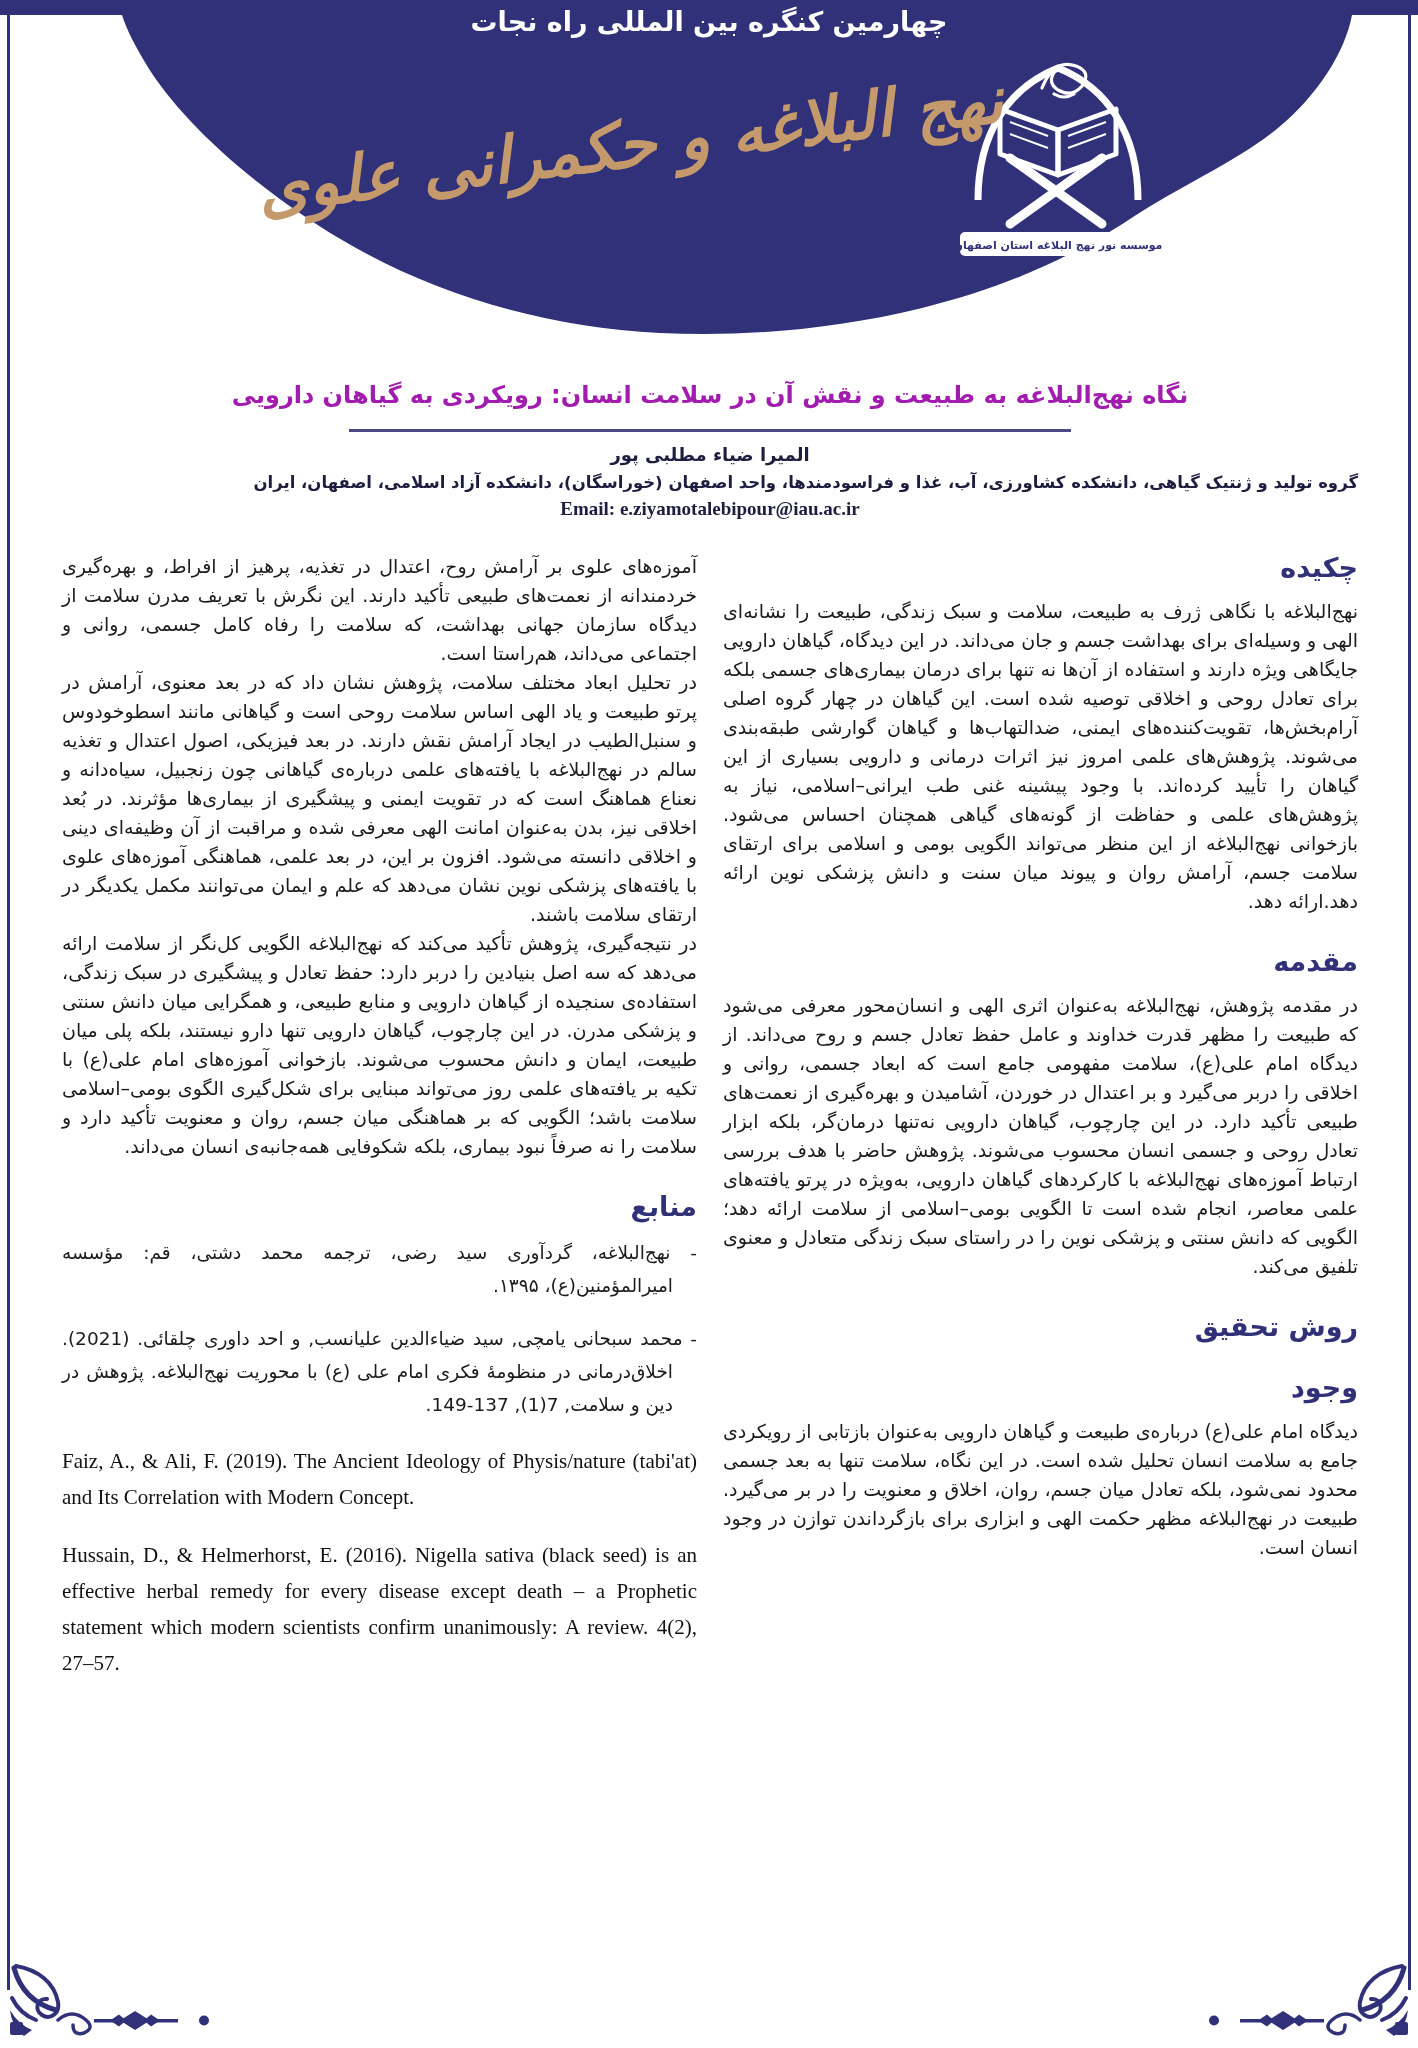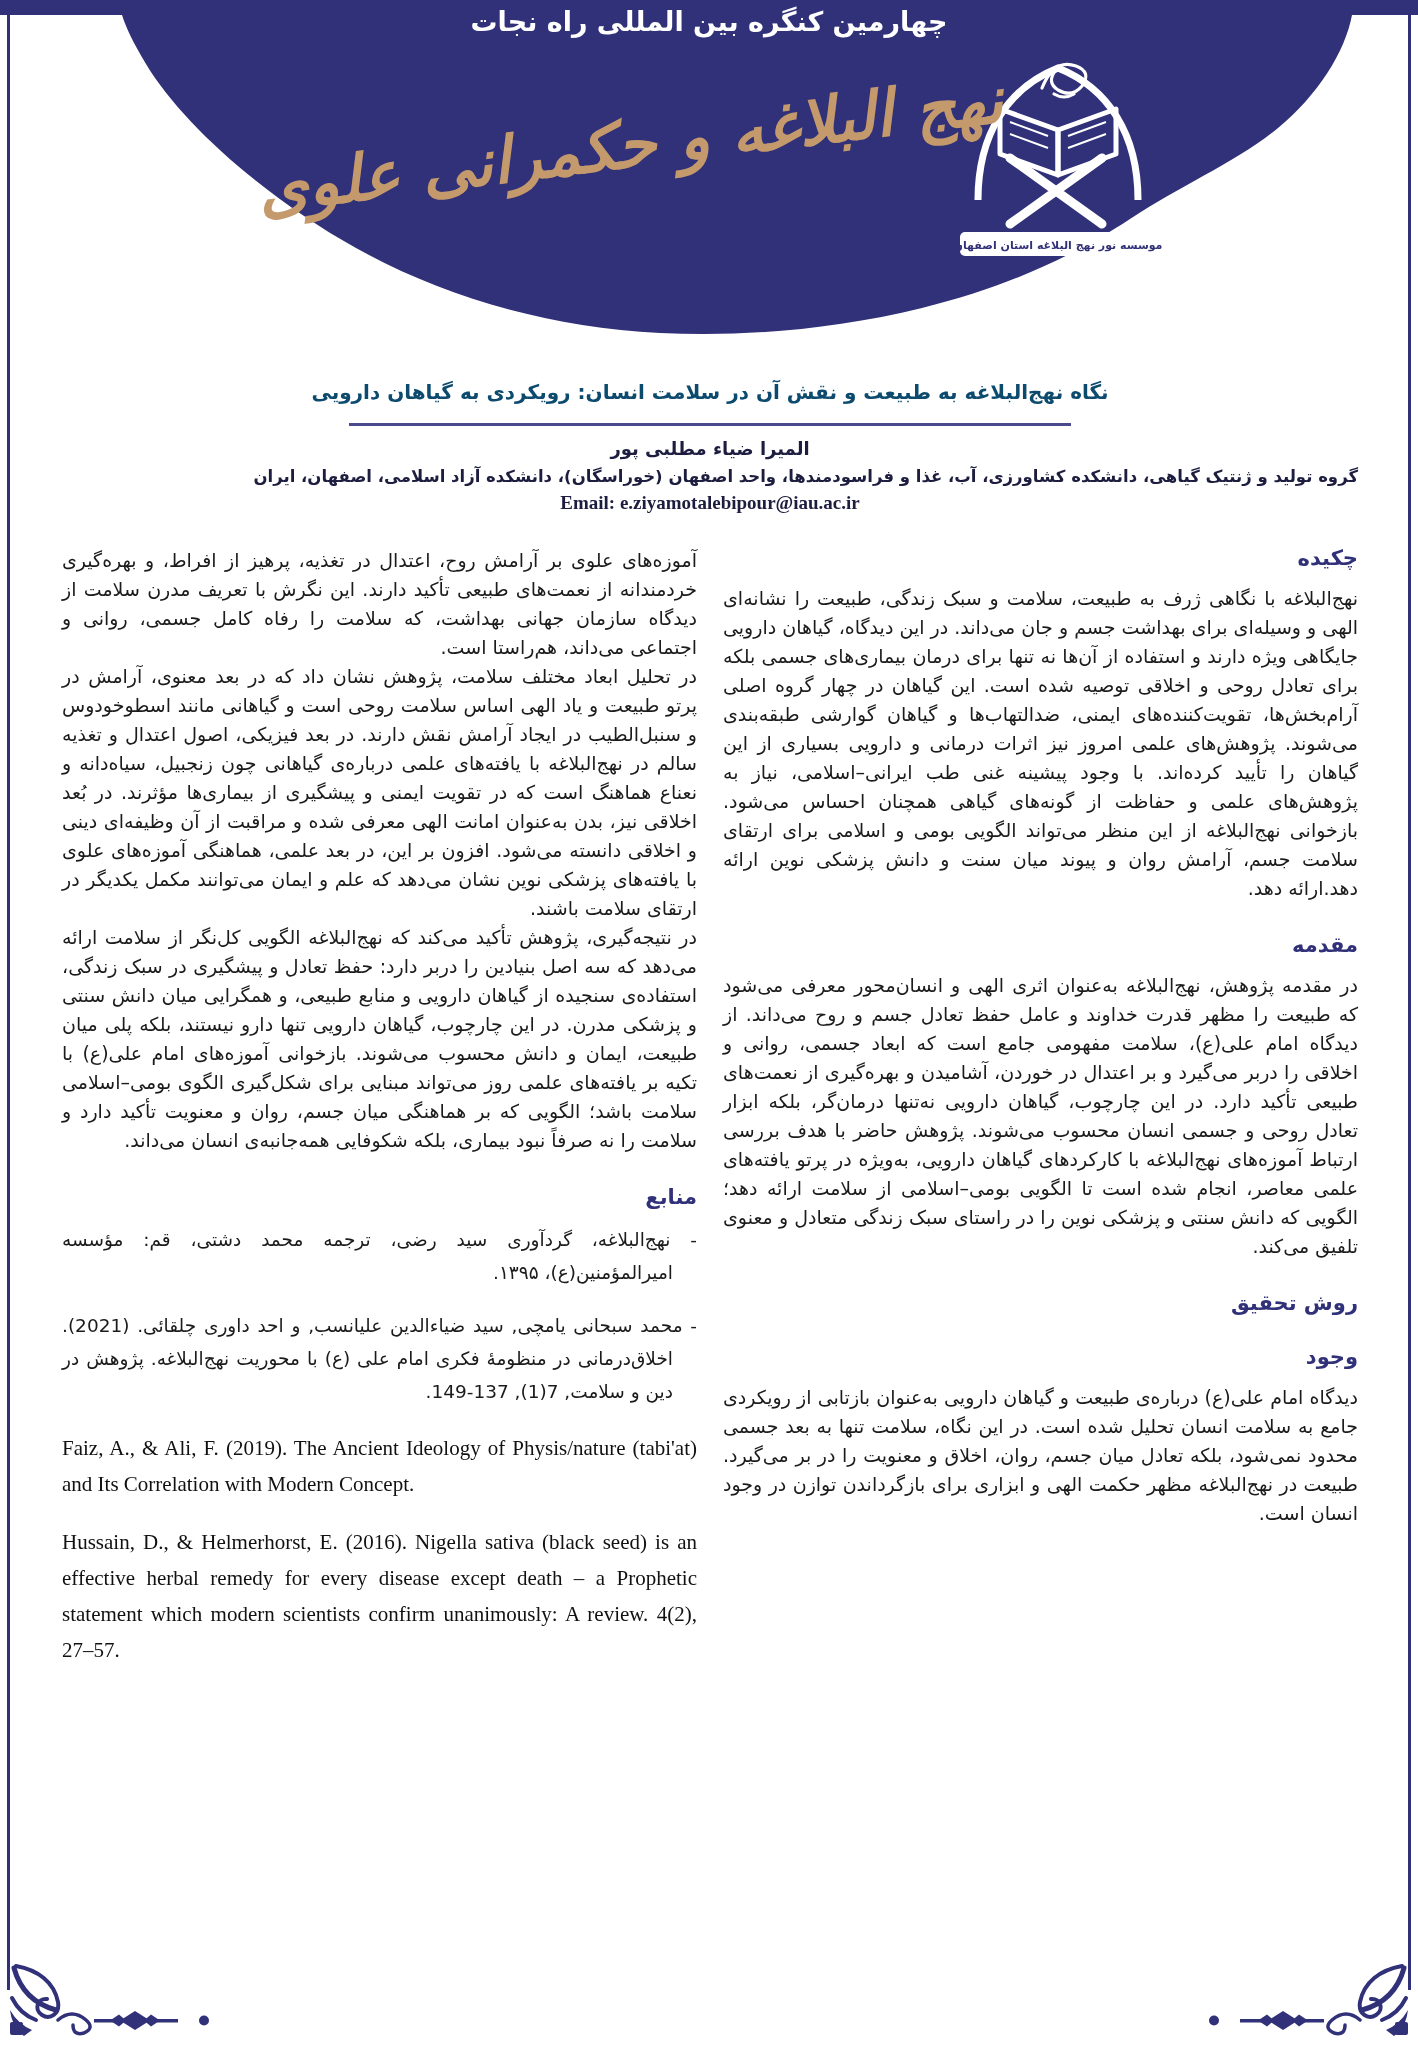--- a/index.html
+++ b/index.html
@@ -26,36 +26,36 @@
     display:flex; align-items:center; justify-content:center;
     transform:rotate(-7deg);
     color:#c49a6c; font-size:64px; font-weight:bold; font-style:italic;
     direction:rtl; white-space:nowrap;
   }
 
   
   .content { position:relative; padding:368px 60px 0 62px; }
   h1.article-title {
     margin:10px 0 0 0; direction:rtl; text-align:center;
-    color:#0c4a6e; font-size:20px; line-height:1.45; font-weight:bold;
+    color:#a21caf; font-size:24px; line-height:1.45; font-weight:bold;
   }
   .title-rule { width:722px; height:3px; background:#4a4a8a; margin:16px auto 12px auto; }
   .author { text-align:center; direction:rtl; font-weight:bold; font-size:18px; color:#1d1d3f; margin:2px 0; }
   .affiliation { text-align:right; direction:rtl; font-weight:bold; font-size:16.5px; color:#1d1d3f; margin:8px 0 4px 0; }
   .email-line {
     text-align:center; direction:ltr; font-weight:bold; font-size:19px; color:#1d1d3f;
     font-family:"Liberation Serif","DejaVu Serif",serif; margin:6px 0 16px 0;
   }
 
   
   .columns { display:flex; direction:rtl; gap:26px; margin-top:32px; }
   .col { flex:1; min-width:0; }
   h2.sec-heading {
     direction:rtl; text-align:right; color:#313179;
-    font-size:21px; font-weight:bold; margin:30px 0 14px 0;
+    font-size:27px; font-weight:bold; margin:30px 0 14px 0;
   }
   h2.sec-heading.first { margin-top:0; }
   p.body-text {
     direction:rtl; text-align:justify; color:#1b1b1b;
     font-size:19px; line-height:29px; margin:0;
   }
   p.ref-fa {
     direction:rtl; text-align:justify; color:#1b1b1b;
     font-size:18.5px; line-height:33px; margin:0 0 20px 0;
     padding-right:24px; text-indent:-24px;

